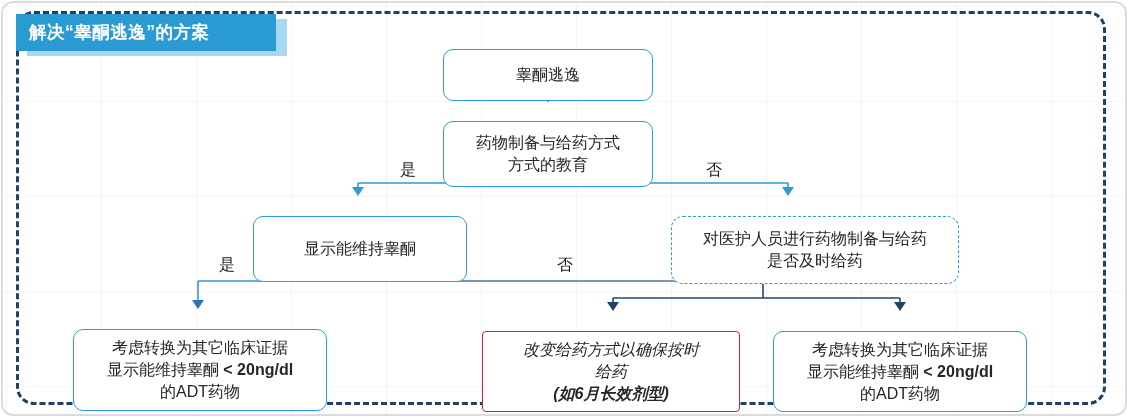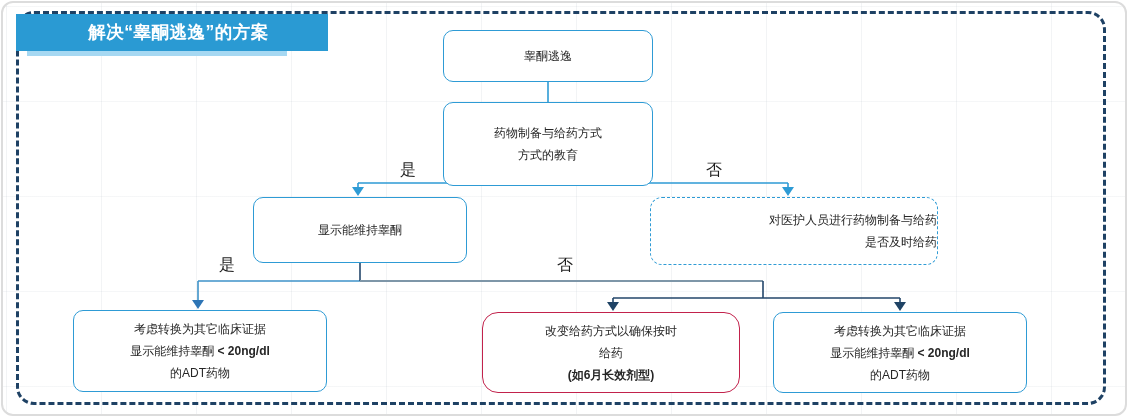--- a/index.html
+++ b/index.html
@@ -18,34 +18,35 @@
   }
   .outer-dashed{
     position:absolute;left:16px;top:11px;width:1084px;height:388px;
     border:3px dashed #1e4164;border-radius:18px;
   }
   .banner-shadow{
     position:absolute;left:27px;top:19px;width:260px;height:37px;
     background:#a6d8f2;
   }
   .banner{
-    position:absolute;left:16px;top:14px;width:312px;height:37px;
+    position:absolute;left:16px;top:14px;width:260px;height:37px;
     background:#2a9ad3;color:#fff;font-size:17.5px;font-weight:bold;
     line-height:37px;padding-left:13px;box-sizing:border-box;
-    letter-spacing:0.5px;white-space:nowrap;text-align:center;
+    letter-spacing:0.5px;white-space:nowrap;
   }
   .node{
     position:absolute;background:#fff;border:1.5px solid #2e9bd5;
     border-radius:10px;display:flex;flex-direction:column;
     align-items:center;justify-content:center;
-    font-size:12px;line-height:22px;color:#262626;text-align:center;
+    font-size:16px;line-height:22px;color:#262626;text-align:center;
     box-sizing:border-box;
+    margin-top:19px;
   }
   .node.dashed{border-style:dashed;border-radius:12px;}
-  .node.red{border-color:#c2224c;border-radius:16px;}
+  .node.red{border-color:#c2224c;border-radius:4px;font-style:italic;}
   .edge-label{
     position:absolute;width:28px;text-align:center;
     font-size:16px;color:#1a1a1a;line-height:18px;
   }
   svg.connectors{position:absolute;left:0;top:0;}
   .b{font-weight:bold;}
 </style>
 </head>
 <body>
 
@@ -70,30 +71,30 @@
   <polygon points="894,302 906,302 900,311" fill="#1f4365"></polygon>
 </svg>
 
 <div class="banner-shadow"></div>
 <div class="banner">解决“睾酮逃逸”的方案</div>
 
 <div class="node" style="left:443px;top:30px;width:210px;height:52px;">
   <div>睾酮逃逸</div>
 </div>
 
-<div class="node" style="left:443px;top:102px;width:210px;height:84px;">
+<div class="node" style="left:443px;top:102px;width:210px;height:66px;">
   <div>药物制备与给药方式</div>
   <div>方式的教育</div>
 </div>
 
 <div class="node" style="left:253px;top:197px;width:214px;height:66px;">
   <div>显示能维持睾酮</div>
 </div>
 
-<div class="node dashed" style="left:650px;top:197px;width:288px;height:68px;align-items:flex-end;">
+<div class="node dashed" style="left:671px;top:197px;width:288px;height:68px;">
   <div>对医护人员进行药物制备与给药</div>
   <div>是否及时给药</div>
 </div>
 
 <div class="node" style="left:73px;top:310px;width:254px;height:82px;">
   <div>考虑转换为其它临床证据</div>
   <div><span>显示能维持睾酮 </span><span class="b">&lt; 20ng/dl</span></div>
   <div>的ADT药物</div>
 </div>
 

